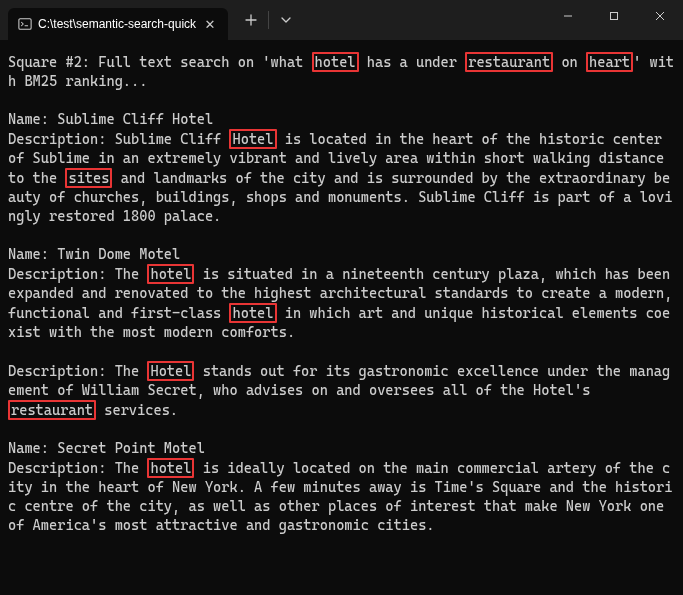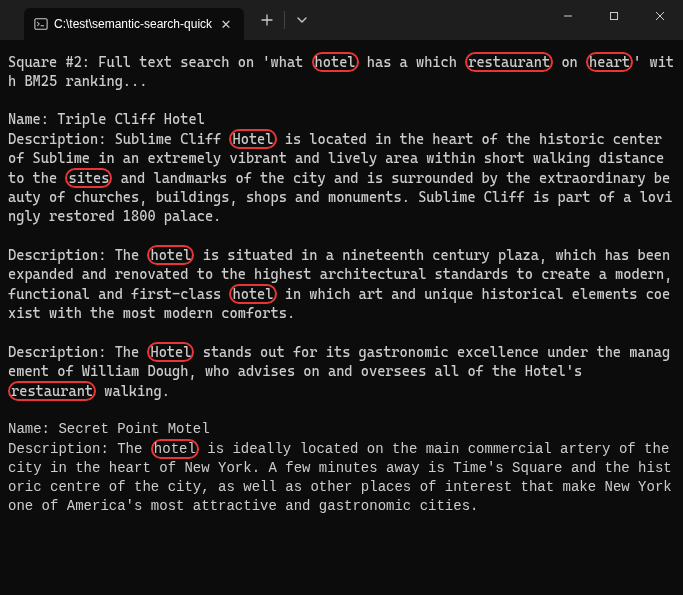--- a/index.html
+++ b/index.html
@@ -18,21 +18,21 @@
     display: flex;
     align-items: center;
     position: relative;
   }
   .tab {
     display: flex;
     align-items: center;
     background: #0c0c0c;
     height: 32px;
     margin-top: 8px;
-    margin-left: 24px;
+    margin-left: 8px;
     padding: 0 10px;
     border-top-left-radius: 6px;
     border-top-right-radius: 6px;
     gap: 6px;
     min-width: 210px;
     font-family: 'Segoe UI', sans-serif;
     font-size: 12px;
     color: #ffffff;
   }
   .tab-icon {
@@ -73,24 +73,24 @@
     display: inline-flex; align-items: center; justify-content: center;
     color: #ccc;
   }
   .terminal {
     padding: 12px 8px 8px 8px;
     line-height: 19px;
     white-space: normal;
     word-break: break-all;
   }
   .para { margin-bottom: 19px; }
-  .para:last-child { margin-bottom: 0; font-family: Liberation Mono, monospace; }
+  .para:last-child { margin-bottom: 0; }
   .hl {
     border: 2px solid #e93535;
-    border-radius: 10px;
+    border-radius: 1px;
     padding: 0 1px;
     display: inline-block;
     line-height: 16px;
   }
 </style>
 </head>
 <body>
 
 <div class="titlebar">
   <div class="tab">
@@ -131,31 +131,32 @@
     <span class="win-btn">
       <svg width="10" height="10" viewBox="0 0 10 10">
           <path d="M1 1 L9 9 M9 1 L1 9" stroke="#ccc" stroke-width="1"></path>
         </svg>
     </span>
   </div>
 </div>
 
 <div class="terminal">
   <div class="para">
-    <span>Square #2: Full text search on 'what </span><span class="hl">hotel</span><span> has a which </span><span class="hl">restaurant</span><span> on </span><span class="hl">heart</span><span>' with BM25 ranking...</span>
+    <span>Square #2: Full text search on 'what </span><span class="hl">hotel</span><span> has a under </span><span class="hl">restaurant</span><span> on </span><span class="hl">heart</span><span>' with BM25 ranking...</span>
   </div>
   <div id="results-container">
       <div class="para">
-        <div>Name: Triple Cliff Hotel</div>
+        <div>Name: Sublime Cliff Hotel</div>
         <div><span>Description: </span><span>Sublime Cliff </span><span class="hl">Hotel</span><span> is located in the heart of the historic center of Sublime in an extremely vibrant and lively area within short walking distance to the </span><span class="hl">sites</span><span> and landmarks of the city and is surrounded by the extraordinary beauty of churches, buildings, shops and monuments. Sublime Cliff is part of a lovingly restored 1800 palace.</span></div>
       </div>
       <div class="para">
+        <div>Name: Twin Dome Motel</div>
         <div><span>Description: </span><span>The </span><span class="hl">hotel</span><span> is situated in a  nineteenth century plaza, which has been expanded and renovated to the highest architectural standards to create a modern, functional and first-class </span><span class="hl">hotel</span><span> in which art and unique historical elements coexist with the most modern comforts.</span></div>
       </div>
       <div class="para">
-        <div><span>Description: </span><span>The </span><span class="hl">Hotel</span><span> stands out for its gastronomic excellence under the management of William Dough, who advises on and oversees all of the Hotel's </span><span class="hl">restaurant</span><span> walking.</span></div>
+        <div><span>Description: </span><span>The </span><span class="hl">Hotel</span><span> stands out for its gastronomic excellence under the management of William Secret, who advises on and oversees all of the Hotel's </span><span class="hl">restaurant</span><span> services.</span></div>
       </div>
       <div class="para">
         <div>Name: Secret Point Motel</div>
         <div><span>Description: </span><span>The </span><span class="hl">hotel</span><span> is ideally located on the main commercial artery of the city in the heart of New York. A few minutes away is Time's Square and the historic centre of the city, as well as other places of interest that make New York one of America's most attractive and gastronomic cities.</span></div>
       </div>
     </div>
 </div>
 
 </body></html>

